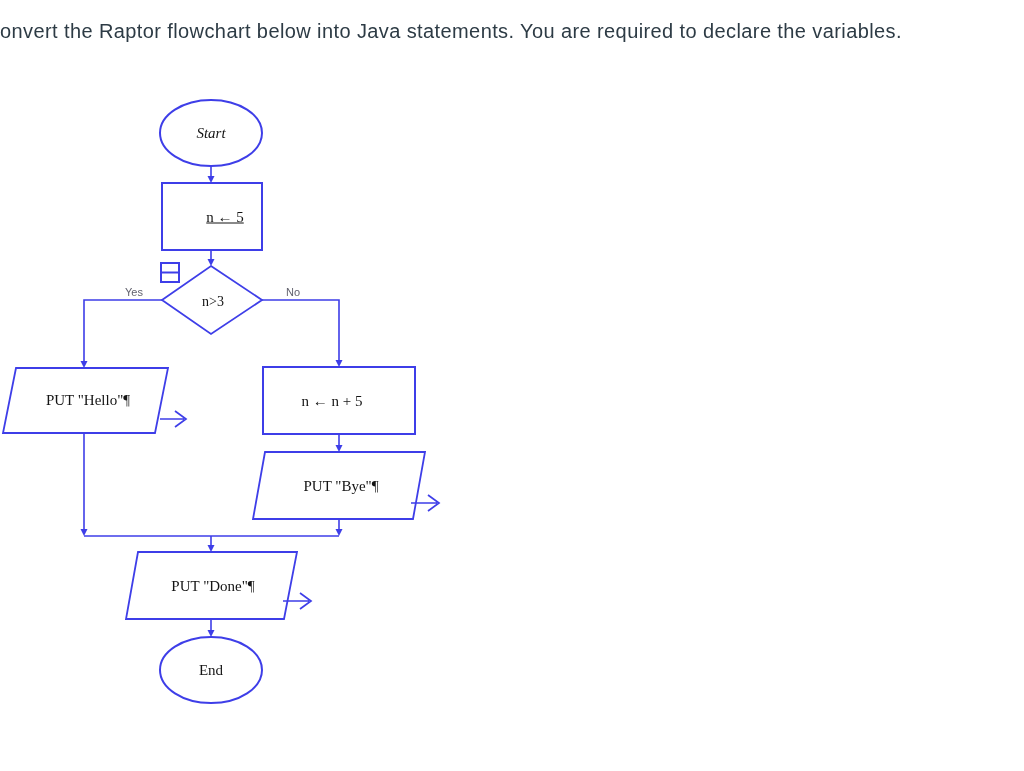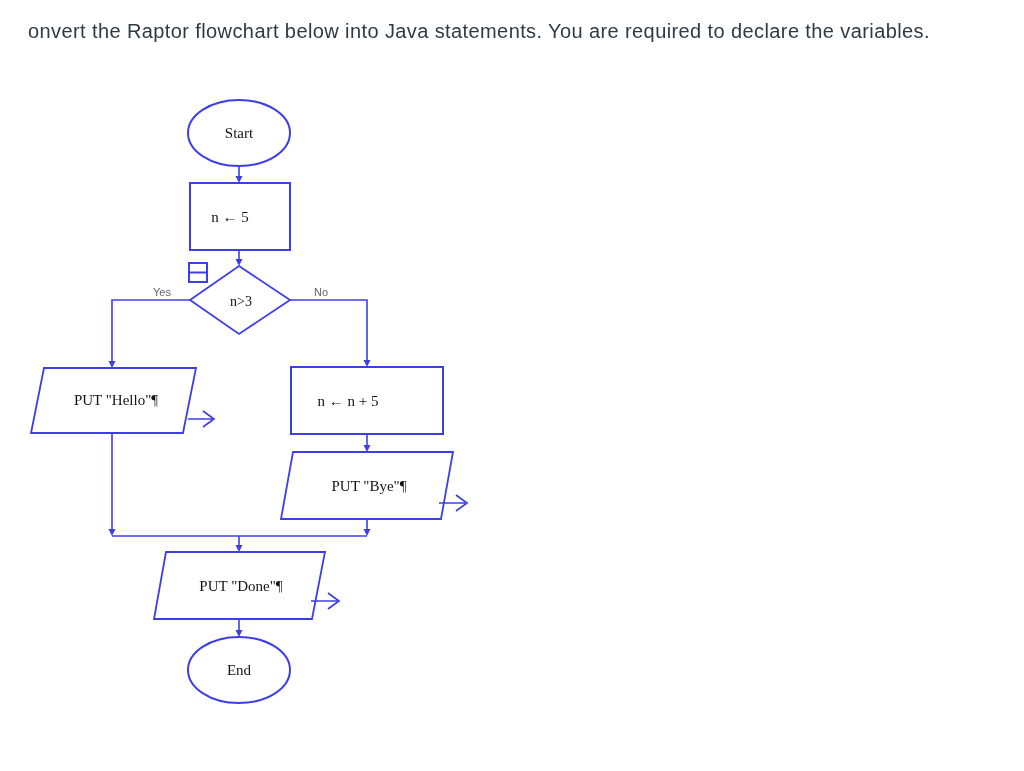--- a/index.html
+++ b/index.html
@@ -1,17 +1,17 @@
 <!DOCTYPE html>
 <html style="--flow-line: #3e3ee8; --node-text: #141414; --branch-label-text: #62626e; --question-text: #2d3b45; --background: #ffffff;"><head>
 <meta charset="utf-8">
 <style>
   html,body{margin:0;padding:0;background:#fff;}
   .page{position:relative;width:979px;height:771px;overflow:hidden;background:#fff;
-        font-family:"Liberation Sans",sans-serif;margin-left:28px;}
+        font-family:"Liberation Sans",sans-serif;}
   .prompt{position:absolute;left:0;top:20px;width:1040px;font-size:20px;letter-spacing:.4px;
           color:var(--question-text,#2d3b45);white-space:nowrap;}
   svg.canvas{position:absolute;left:0;top:0;color:var(--flow-line,#3e3ee8);}
   .node-label{position:absolute;transform:translate(-50%,-50%);
               font-family:"Liberation Serif","DejaVu Serif",serif;font-size:15px;
               color:var(--node-text,#141414);white-space:nowrap;}
   .branch-label{position:absolute;transform:translate(-50%,-50%);font-size:11px;
                 color:var(--branch-label-text,#62626e);white-space:nowrap;}
 </style>
 </head>
@@ -64,25 +64,25 @@
       <path d="M207.5,630 L214.5,630 L211,637 Z"></path>
     </g>
 
     <g fill="none" stroke="currentColor" stroke-width="1.7">
       <path d="M160,419 h24 M175,411 L186,419 L175,427"></path>
       <path d="M411,503 h26 M428,495 L439,503 L428,511"></path>
       <path d="M283,601 h26 M300,593 L311,601 L300,609"></path>
     </g>
   </svg>
 
-  <div class="node-label" style="left:211px;top:133px;">Start</div>
-  <div class="node-label" style="left:202px;top:217px;">n ← 5</div>
+  <div class="node-label" style="left:211px;top:133px;font-style:italic;">Start</div>
+  <div class="node-label" style="left:225px;top:217px;text-decoration:underline;">n ← 5</div>
   <div class="node-label" style="left:213px;top:302px;font-size:14px;font-family:Liberation Serif, serif;">n&gt;3</div>
   <div class="node-label" style="left:88px;top:400px;">PUT "Hello"¶</div>
-  <div class="node-label" style="left:320px;top:401px;">n ← n + 5</div>
+  <div class="node-label" style="left:332px;top:401px;">n ← n + 5</div>
   <div class="node-label" style="left:341px;top:486px;">PUT "Bye"¶</div>
   <div class="node-label" style="left:213px;top:586px;">PUT "Done"¶</div>
   <div class="node-label" style="left:211px;top:670px;">End</div>
 
   <div class="branch-label" style="left:134px;top:292px;">Yes</div>
   <div class="branch-label" style="left:293px;top:292px;">No</div>
 
 </div>
 
 </body></html>

